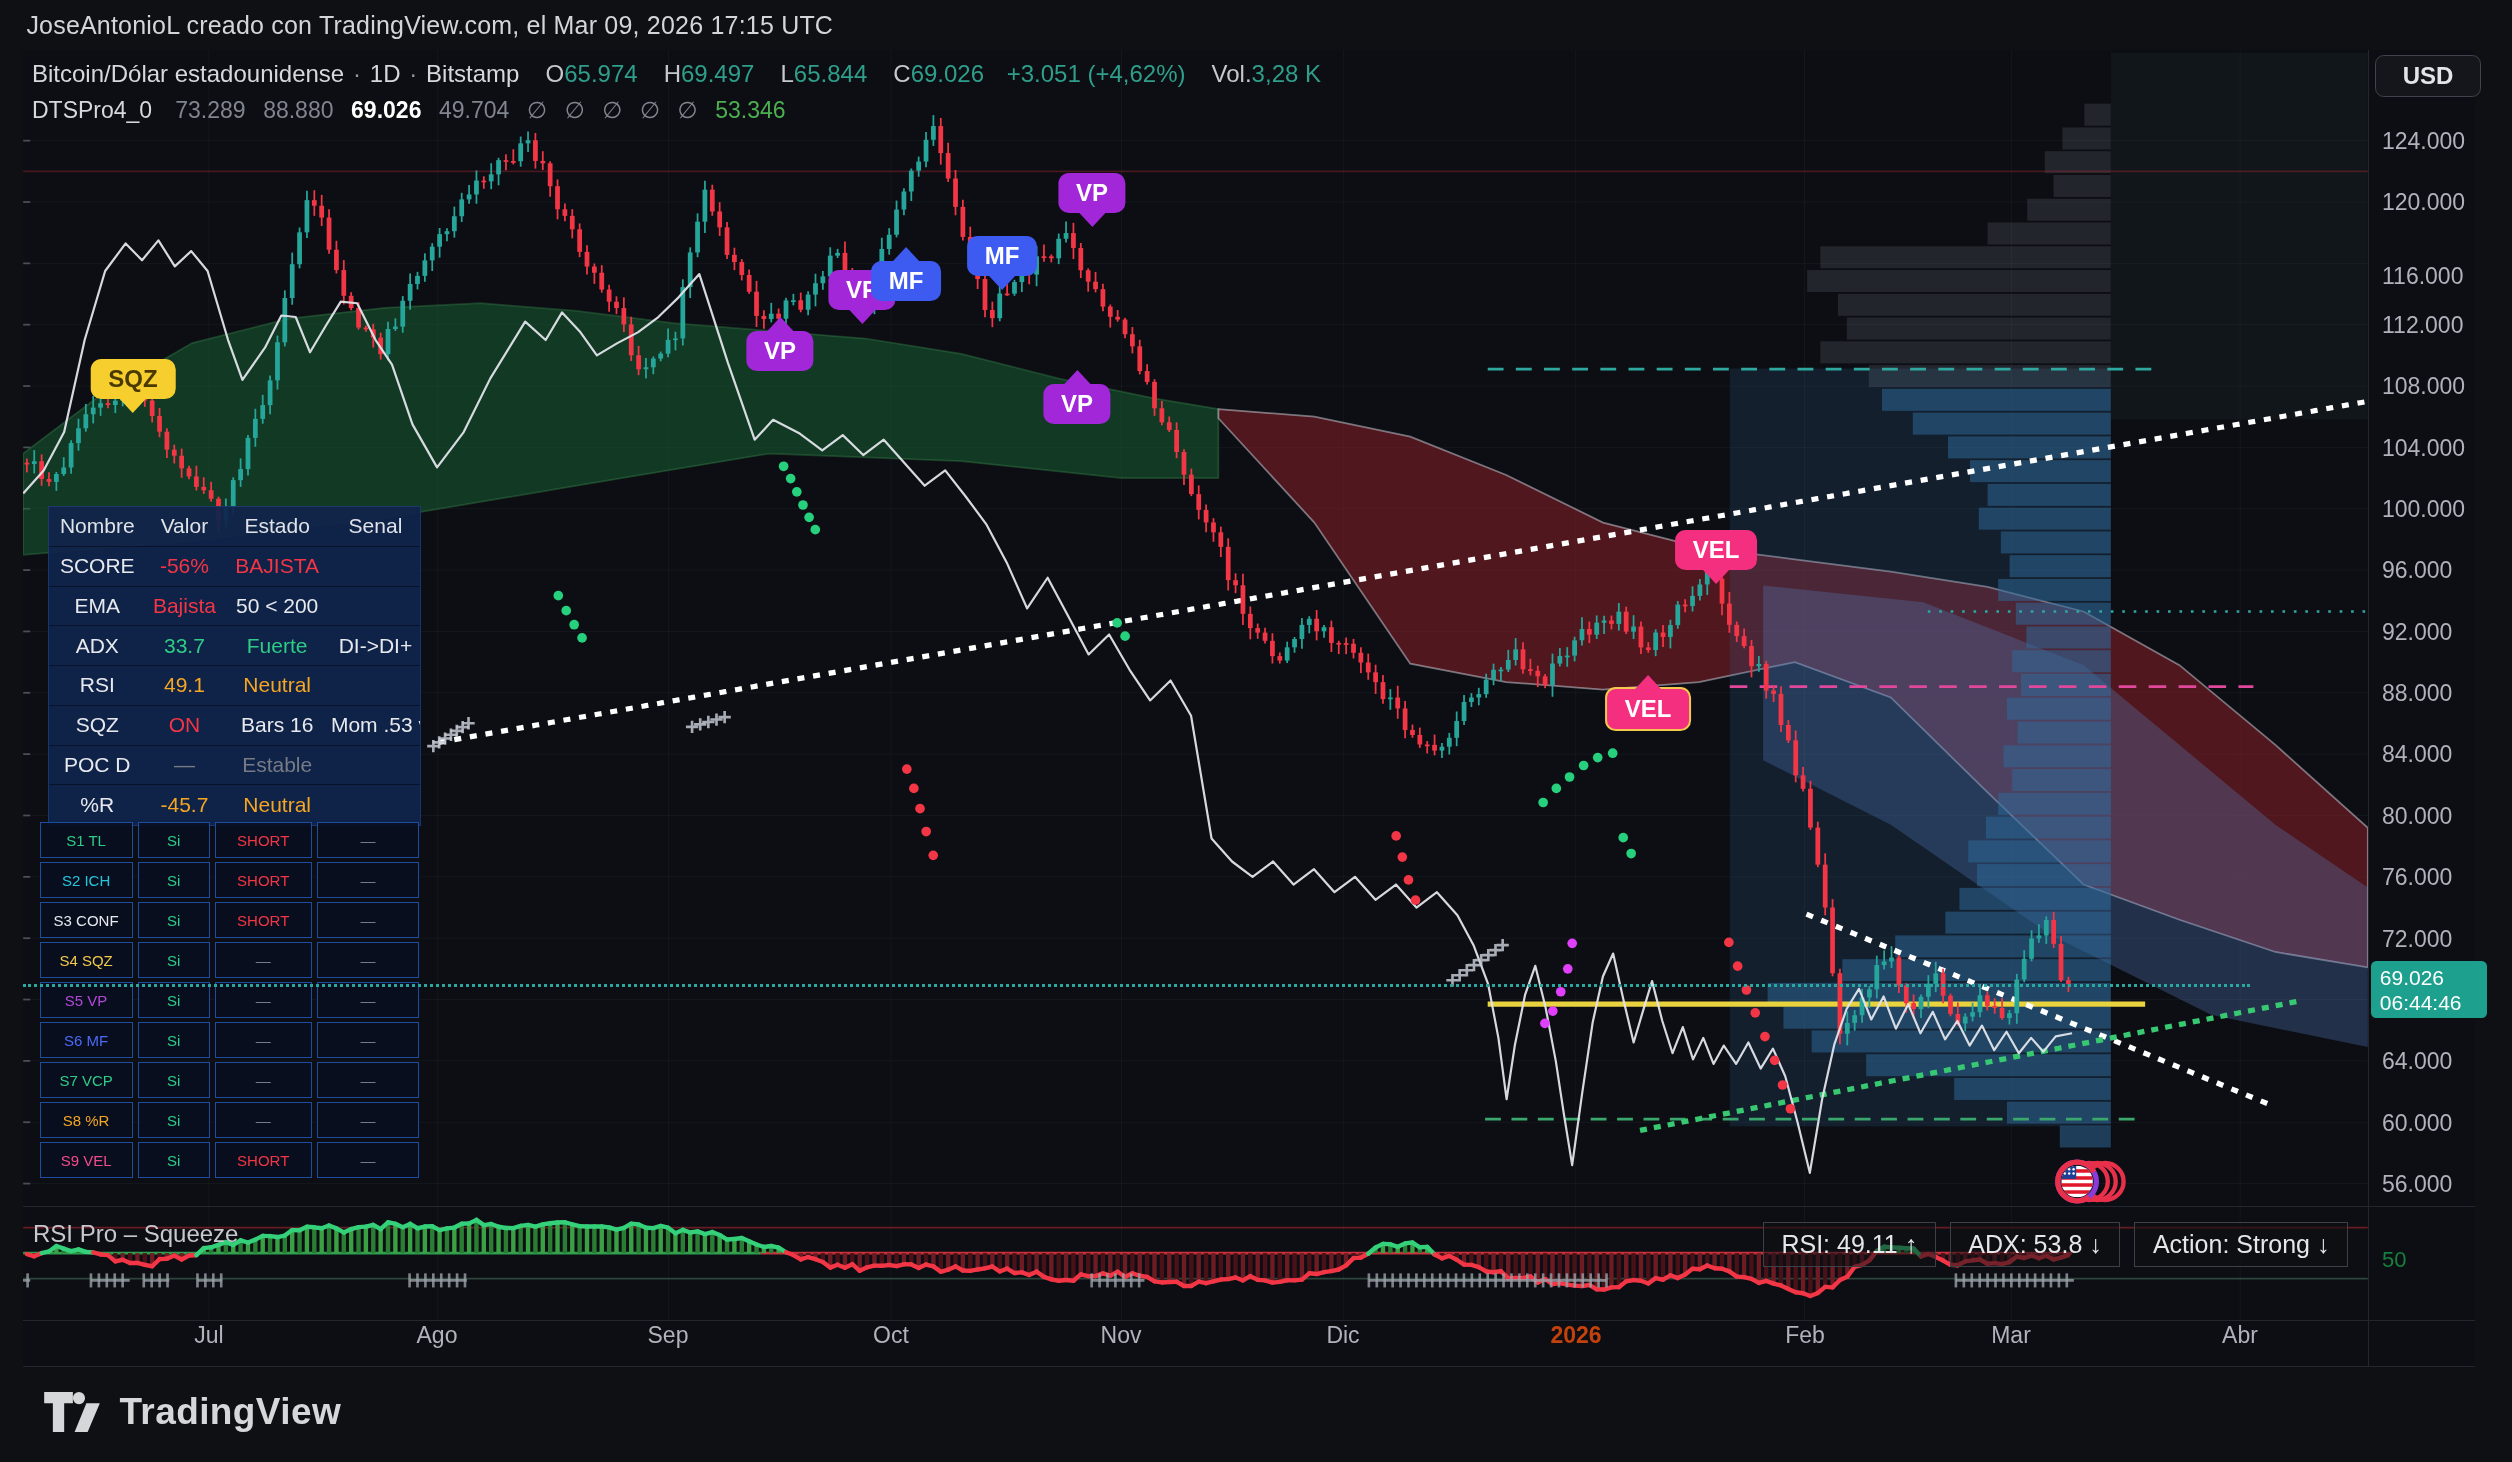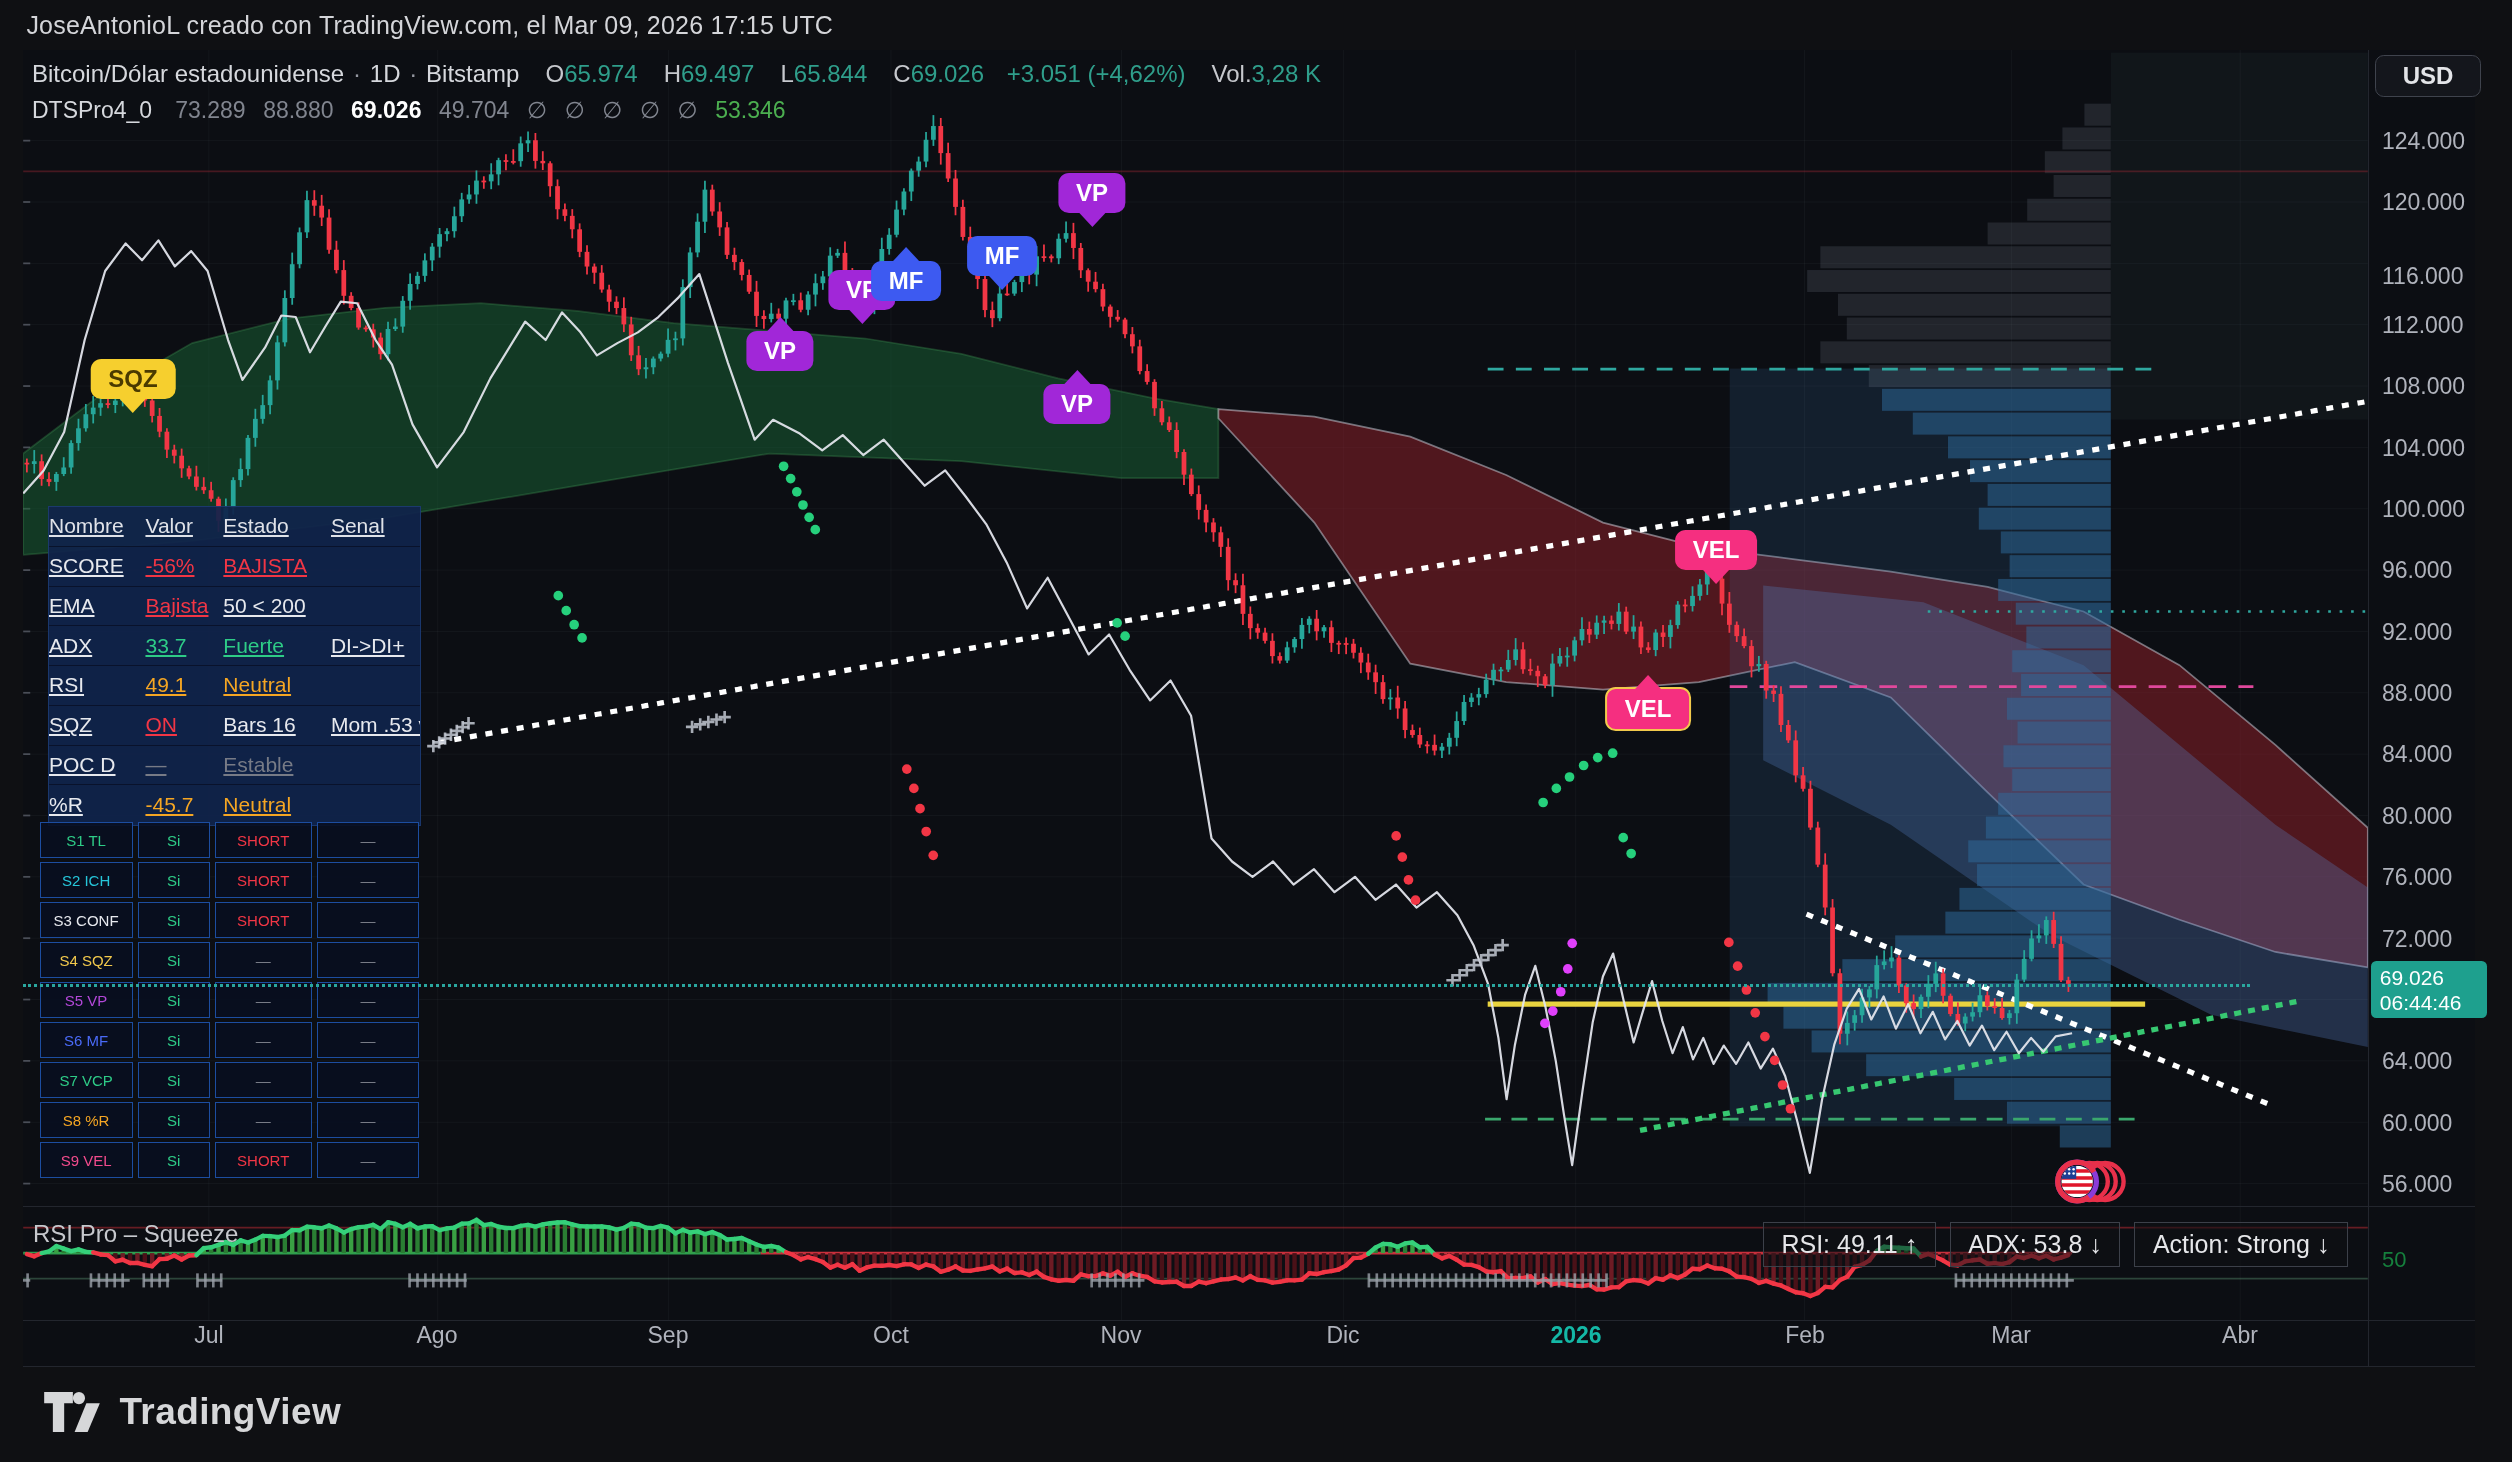--- a/index.html
+++ b/index.html
@@ -19,40 +19,40 @@
   .legend2{position:absolute;left:32px;top:97px;font-size:23px;color:#d6d8dd;z-index:7;white-space:nowrap;}
   .legend2 .ind-name{color:#d6d8dd;margin-right:23px;}
   .legend2 span.v{margin-right:17.6px;}
   .v-dim{color:#81858f;} .v-bright{color:#ffffff;font-weight:700;} .v-green{color:#4caf50;}
   
   .sig-table{position:absolute;left:48px;top:506px;width:373px;z-index:4;font-size:21px;}
   .tbl-top{display:grid;grid-template-rows:repeat(8,1fr);height:320px;background:rgba(16,35,75,.93);
            border:0.9px solid rgba(50,95,180,.35);box-sizing:border-box;}
   .t-row{display:grid;grid-template-columns:26% 21% 29% 24%;align-items:center;border-bottom:0.9px solid rgba(8,15,36,.8);}
   .t-row:last-child{border-bottom:none;}
-  .t-cell{overflow:hidden;white-space:nowrap;text-decoration:underline;}
+  .t-cell{text-align:center;overflow:hidden;white-space:nowrap;}
   .tbl-sig{position:absolute;left:37px;top:820px;width:385px;height:360px;display:grid;grid-template-rows:repeat(9,1fr);z-index:4;font-size:15px;}
   .s-row{display:grid;grid-template-columns:25.5% 20% 26.5% 28%;}
   .s-cell{margin:1.8px 2.6px;border:1.8px solid #1c4da0;background:rgba(8,14,32,.9);display:flex;align-items:center;justify-content:center;white-space:nowrap;}
   .c-white{color:#e7e9ee;} .c-red{color:#f23645;} .c-green{color:#2ecc87;} .c-orange{color:#f5a623;}
   .c-gray{color:#777b86;} .c-cyan{color:#26c6da;} .c-purple{color:#b348d9;} .c-blue{color:#4a6af7;}
   .c-yellow{color:#f2c94c;} .c-pink{color:#f24b8c;} .c-head{color:#dfe2e8;}
   
   .badge{position:absolute;transform:translate(-50%,-50%);padding:8px 17.6px;border-radius:10.6px;
          font-size:24px;font-weight:600;z-index:6;line-height:1;}
   .badge .ptr{position:absolute;left:50%;transform:translateX(-50%);width:0;height:0;
               border-left:13.2px solid transparent;border-right:13.2px solid transparent;}
   
   .price-axis-label{position:absolute;left:2382px;transform:translateY(-50%);font-size:23px;color:#b0b3bc;z-index:7;}
   .usd-btn{position:absolute;left:2375px;top:55px;width:104px;height:40px;border:1.8px solid #3f434d;border-radius:8.8px;
            display:flex;align-items:center;justify-content:center;font-size:24px;font-weight:600;color:#e3e4e8;z-index:8;background:#14161c;}
   .price-tag{position:absolute;left:2371px;top:961px;width:107px;border-radius:5.3px;background:#1ea08e;color:#fff;
              font-size:21px;line-height:1.2;padding:3.5px 0 3.5px 8.8px;z-index:8;}
   .month-label{position:absolute;transform:translateX(-50%);top:1322px;font-size:23px;color:#b0b3bc;z-index:7;}
-  .month-bold{color:#14b8a6;font-weight:700;}
+  .month-bold{color:#c2410c;font-weight:700;}
   .pane-label{position:absolute;left:33px;top:1220px;font-size:24px;color:#c6c8cd;z-index:7;}
   .rsi-mid-label{position:absolute;left:2382px;top:1241px;font-size:22px;color:#15803d;z-index:7;margin-top:6px;}
   .footer-badges{position:absolute;right:164px;top:1222px;display:flex;gap:14px;z-index:8;}
   .fbadge{border:1.8px solid #3c4049;background:rgba(14,16,20,.55);padding:7px 17.6px;font-size:25px;color:#e5e6e9;white-space:nowrap;}
   .price-dotted{position:absolute;left:23px;top:981px;width:2227px;border-top:3.5px dotted #2aa79f;z-index:5;}
   .tv-logo{position:absolute;left:44px;top:1391px;display:flex;align-items:center;gap:19.4px;z-index:7;}
   .tv-logo .tv-text{font-size:37px;font-weight:700;color:#d6d7d9;letter-spacing:0.4px;}
   .flag-marker{position:absolute;left:2049px;top:1155px;z-index:6;}
 </style>
 </head>

